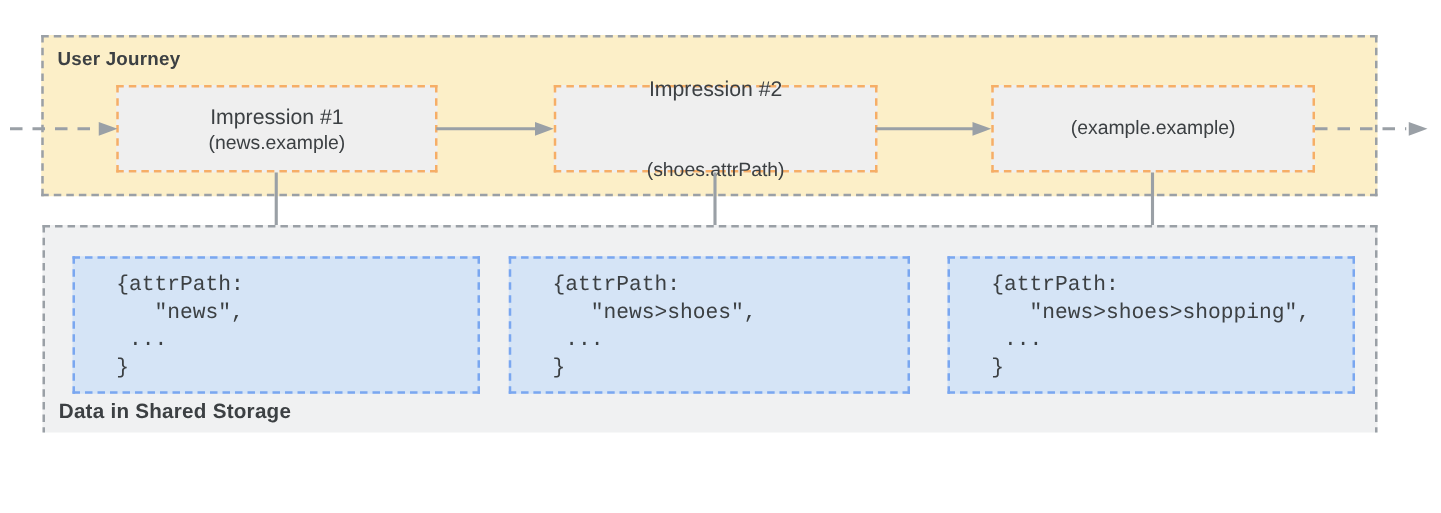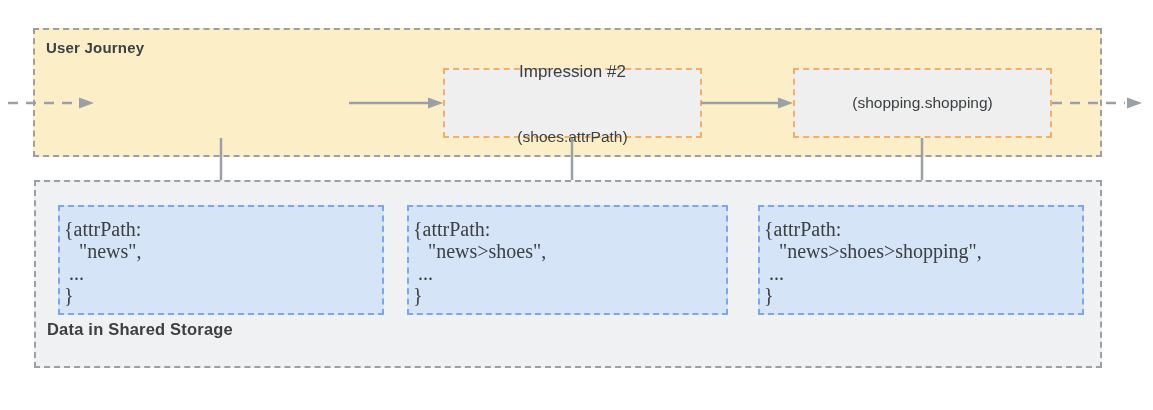--- a/index.html
+++ b/index.html
@@ -16,21 +16,21 @@
   }
   * { margin: 0; padding: 0; box-sizing: border-box; }
   body {
     background: #ffffff;
     font-family: "Liberation Sans", sans-serif;
     color: var(--text);
   }
   .canvas {
     position: relative;
     width: 1153px;
-    height: 410px;
+    height: 346px;
     background: #ffffff;
     overflow: hidden;
   }
   .journey-band {
     position: absolute;
     left: 33px; top: 28px;
     width: 1069px; height: 129px;
     background: var(--journey-fill);
     border: 2px dashed var(--journey-border);
   }
@@ -82,48 +82,52 @@
     font-weight: bold;
     color: var(--text);
     letter-spacing: 0.2px;
   }
   .entry-box {
     position: absolute;
     top: 205px;
     height: 110px;
     background: var(--entry-fill);
     border: 2px dashed var(--entry-border);
-    padding: 11px 8px 0 4px;
-    font-family: Liberation Serif, serif;
-    font-size: 20px;
+    padding: 11px 8px 0 33px;
+    font-family: Liberation Mono, monospace;
+    font-size: 17px;
     line-height: 22px;
     color: var(--text);
   }
   .entry-box .code-line { white-space: pre; }
   .entry-1 { left: 58px;  width: 326px; }
   .entry-2 { left: 407px; width: 321px; }
   .entry-3 { left: 758px; width: 326px; }
 
   .arrow-svg { position: absolute; overflow: visible; display: block; }
 </style>
 </head>
 <body>
 
 <div class="canvas">
 
   <div class="journey-band">
     <div class="band-label">User Journey</div>
   </div>
 
+  <div class="impression-box imp-1">
+    <div class="title">Impression #1</div>
+    <div class="subtitle">(news.example)</div>
+  </div>
   <div class="impression-box imp-2">
     <div class="title">Impression #2</div>
     <div class="subtitle">(shoes.attrPath)</div>
   </div>
   <div class="impression-box imp-3">
-    <div class="subtitle">(shopping.shopping)</div>
+    <div class="subtitle">(example.example)</div>
   </div>
 
   <svg class="arrow-svg" style="left:6px; top:95px;" width="90" height="16">
     <line x1="2" y1="8" x2="71" y2="8" stroke="var(--arrow)" stroke-width="2.5" stroke-dasharray="10 8"></line>
     <polygon points="73,2.5 88,8 73,13.5" fill="var(--arrow)"></polygon>
   </svg>
 
   <svg class="arrow-svg" style="left:349px; top:95px;" width="96" height="16">
     <line x1="0" y1="8" x2="80" y2="8" stroke="var(--arrow)" stroke-width="2.5"></line>
     <polygon points="79,2.5 94,8 79,13.5" fill="var(--arrow)"></polygon>

